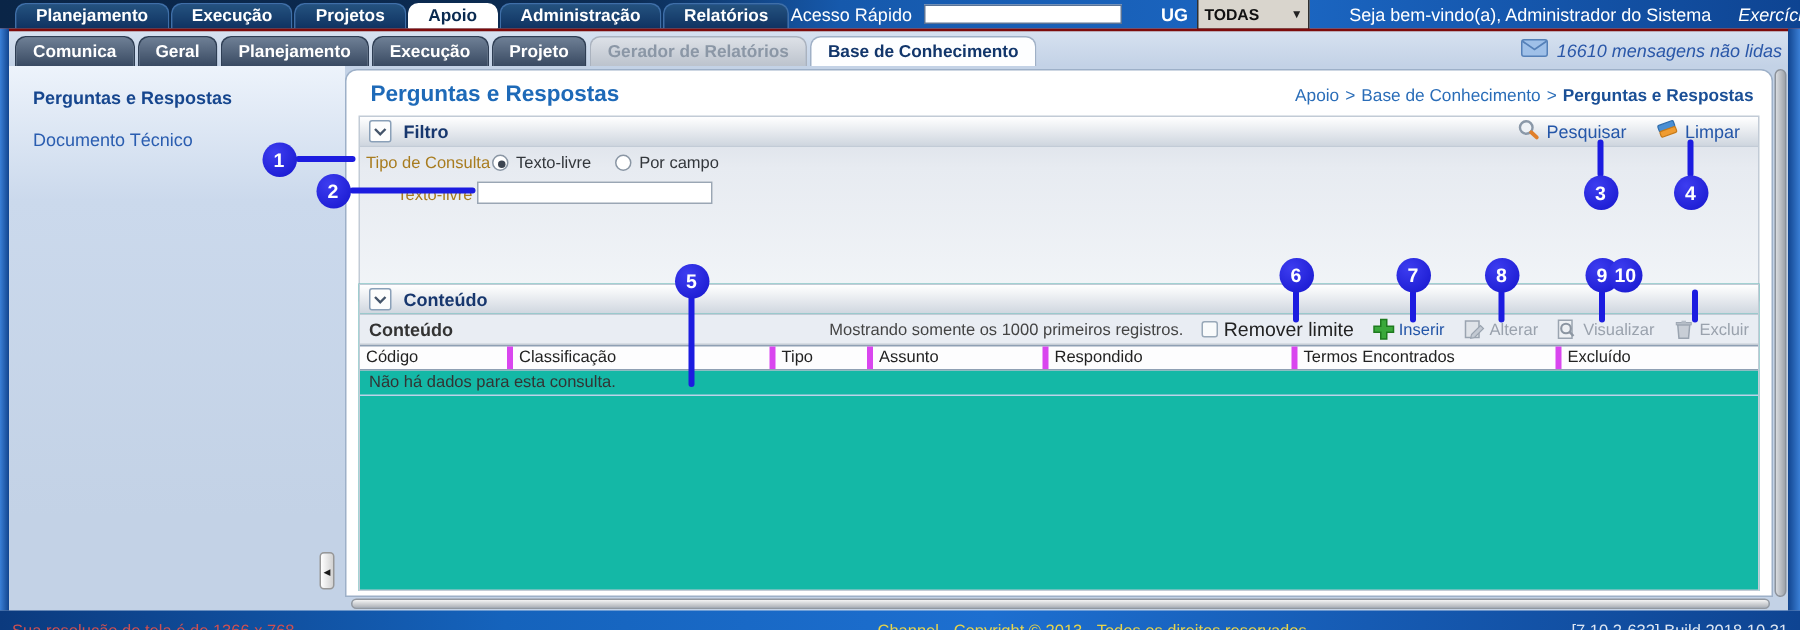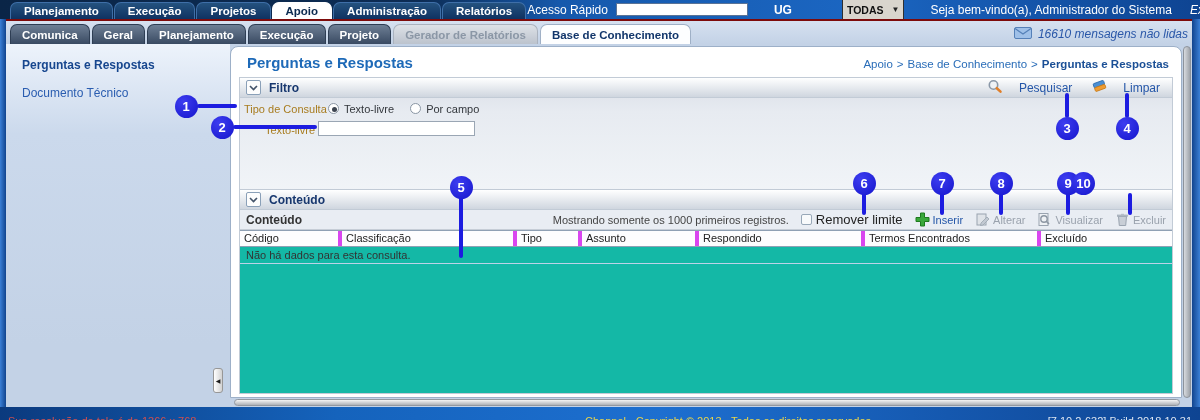--- a/index.html
+++ b/index.html
@@ -14,22 +14,22 @@
   .nav-tabs { display:flex; align-items:flex-end; padding-left:10px; }
   .nav-tab { height:17px; line-height:17px; padding:0 13px; margin-right:1px;
     color:#fff; font-weight:bold; font-size:11.5px; white-space:nowrap;
     background:linear-gradient(180deg,#24527f,#0f3261);
     border:1px solid #3f6fa8; border-bottom:none; border-radius:7px 7px 0 0; cursor:default;}
   .nav-tab.active { background:#fff; color:#0a2a50; border-color:#fff; }
   .nav-right { display:flex; align-items:center; margin-left:auto; padding-right:8px; height:19px; }
   .qa-label { color:#fff; font-size:12px; margin-right:8px; white-space:nowrap; }
   .qa-input { width:132px; height:13px; border:1px solid #5a7396; background:#fff; font-size:11px; }
   .ug-label { color:#fff; font-size:12px; font-weight:bold; margin:0 6px 0 26px; }
-  .ug-select { display:inline-flex; align-items:center; gap:8px; background:#d9d5cd;
-    border:1px solid #2f2f2f; height:21px; padding:0 4px; font-size:10.5px; font-weight:bold; color:#101010;margin-left:44px; }
+  .ug-select { display:inline-flex; align-items:center; gap:21px; background:#d9d5cd;
+    border:1px solid #2f2f2f; height:21px; padding:0 4px; font-size:10.5px; font-weight:bold; color:#101010; }
   .ug-arrow { font-size:8px; color:#222; }
   .welcome { color:#fff; font-size:12px; margin-left:26px; white-space:nowrap; }
   .exercise { color:#fff; font-size:12px; font-style:italic; margin-left:18px; white-space:nowrap; }
   .redline { position:absolute; left:0; top:19px; width:1200px; height:2px; background:#7d0b0b; }
 
   
   .frame-l { position:absolute; left:0; top:19px; width:6px; height:388px;
     background:linear-gradient(90deg,#3a7fd6,#11448e); }
   .frame-r { position:absolute; right:0; top:19px; width:8px; height:388px;
     background:linear-gradient(90deg,#11448e,#3a7fd6); }
@@ -72,21 +72,21 @@
   .section-box { position:absolute; left:8px; right:8px; border:1px solid #c2cbd6; }
   .filter-box { top:30px; height:124px;
     background:linear-gradient(180deg,#d9dee6 0px,#e7ebf1 34px,#f2f5f8 100%); }
   .content-box { top:142px; bottom:3px; background:#14b8a6; }
   .sec-header { height:20px; display:flex; align-items:center; gap:8px; padding:0 6px;
     background:linear-gradient(180deg,#ffffff,#cfd6df); border-bottom:1px solid #c2cbd6; }
   .toggle-btn { width:15px; height:15px; background:#fdfdfd; border:1px solid #8aa0b8; border-radius:2px;
     display:flex; align-items:center; justify-content:center; cursor:pointer; }
   .sec-title { font-size:12px; font-weight:bold; color:#17376e; }
   .hdr-actions { margin-left:auto; display:flex; align-items:center; gap:20px; padding-right:6px; }
-  .hdr-link { display:flex; align-items:center; gap:16px; font-size:12px; color:#2456a8; cursor:pointer; white-space:nowrap;}
+  .hdr-link { display:flex; align-items:center; gap:4px; font-size:12px; color:#2456a8; cursor:pointer; white-space:nowrap;}
 
   .gold-label { position:absolute; font-size:11px; color:#a87c1f; white-space:nowrap; }
   .radio-group { position:absolute; left:88px; top:23px; display:flex; align-items:center; gap:16px; height:15px; }
   .radio-opt { display:flex; align-items:center; gap:5px; font-size:11px; color:#33373c; cursor:pointer; }
   .radio { width:11px; height:11px; border-radius:50%; background:#fff; border:1px solid #8a96a4; position:relative; }
   .radio.checked::after { content:""; position:absolute; left:2.5px; top:2.5px; width:5px; height:5px;
     border-radius:50%; background:#3c4450; }
   .free-input { position:absolute; left:78px; top:43px; width:157px; height:15px;
     border:1px solid #9aa6b4; background:#fff; font-size:11px; }
 

